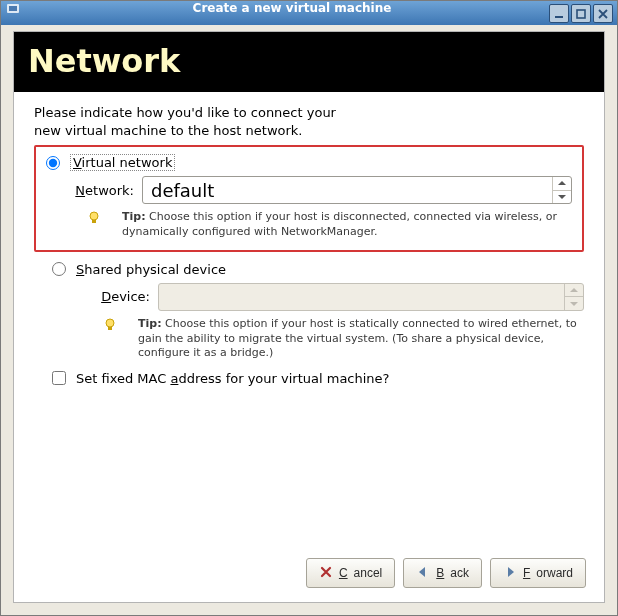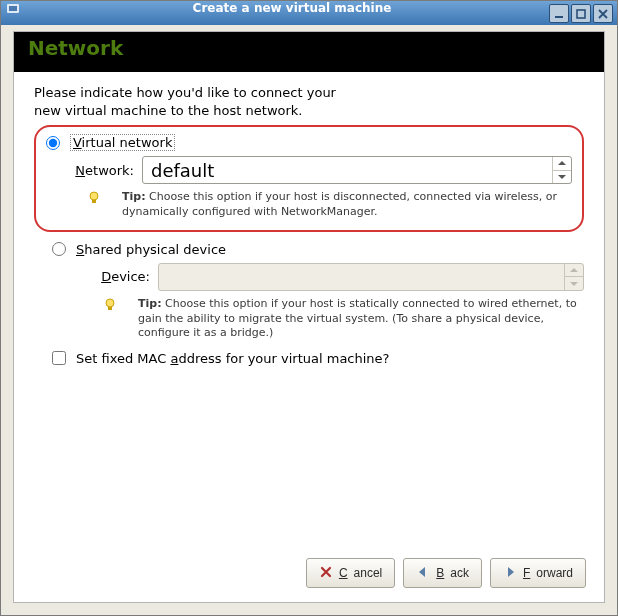--- a/index.html
+++ b/index.html
@@ -4,24 +4,24 @@
 <style>
   html,body{margin:0;padding:0;font-family:"DejaVu Sans","Liberation Sans",sans-serif;font-size:12px;color:#000;background:#fff}
   .win{width:618px;height:616px;background:#ece9e0;border:1px solid #7a7a7a;box-sizing:border-box;position:relative;overflow:hidden}
   .titlebar{height:24px;background:linear-gradient(to bottom,#6ea3d6 0%,#3d76b3 100%);display:flex;color:#fff;font-weight:bold;font-size:12px;position:relative}
   .titlebar .ticon{width:16px;height:16px;margin-left:4px;margin-right:6px;display:inline-flex;align-items:center;justify-content:center}
   .titlebar .title{flex:1;text-align:center;padding-right:60px}
   .titlebar .controls{position:absolute;right:4px;top:3px;display:flex;gap:2px}
   .tbtn{width:18px;height:17px;background:#b8ccde;border:1px solid #2a4f79;border-radius:2px;display:flex;align-items:center;justify-content:center;color:#2a4f79;font-weight:bold;cursor:pointer}
   .tbtn svg{width:10px;height:10px}
   .dialog{position:absolute;left:12px;top:30px;right:12px;bottom:12px;background:#fff;border:1px solid #b4b4b4}
-  .banner{background:#000;color:#4d7c0f;padding:4px 14px 12px;font-size:20px;font-weight:bold}
+  .banner{background:#000;color:#fef9c3;padding:10px 14px 12px;font-size:32px;font-weight:bold}
   .body{padding:12px 20px}
   .intro{font-size:13px;color:#000;line-height:1.35;margin-bottom:4px}
-  .opt-highlight{border:2px solid #d43636;border-radius:16px;padding:8px 10px 10px;margin:6px 0 10px}
+  .opt-highlight{border:2px solid #d43636;border-radius:2px;padding:8px 10px 10px;margin:6px 0 10px}
   .radio-row{display:flex;align-items:center;gap:6px;margin-bottom:6px}
   input[type=radio],input[type=checkbox]{width:14px;height:14px;margin:0 4px 0 0}
   .radio-label{font-size:13px}
   .dotted{border:1px dotted #888;padding:0 2px}
   .under{text-decoration:underline}
   .field-row{display:flex;align-items:center;gap:8px;margin:6px 0 6px 24px}
   .field-label{font-size:13px;min-width:64px;text-align:right}
   .combo{flex:1;display:flex;height:26px;border:1px solid #9c9a93;background:#fff;border-radius:3px;overflow:hidden}
   .combo.disabled{background:#f0ede4;color:#8a8880;border-color:#c4c1b8}
   .combo-text{flex:1;padding:4px 8px;font-size:18px;display:flex;align-items:center}

